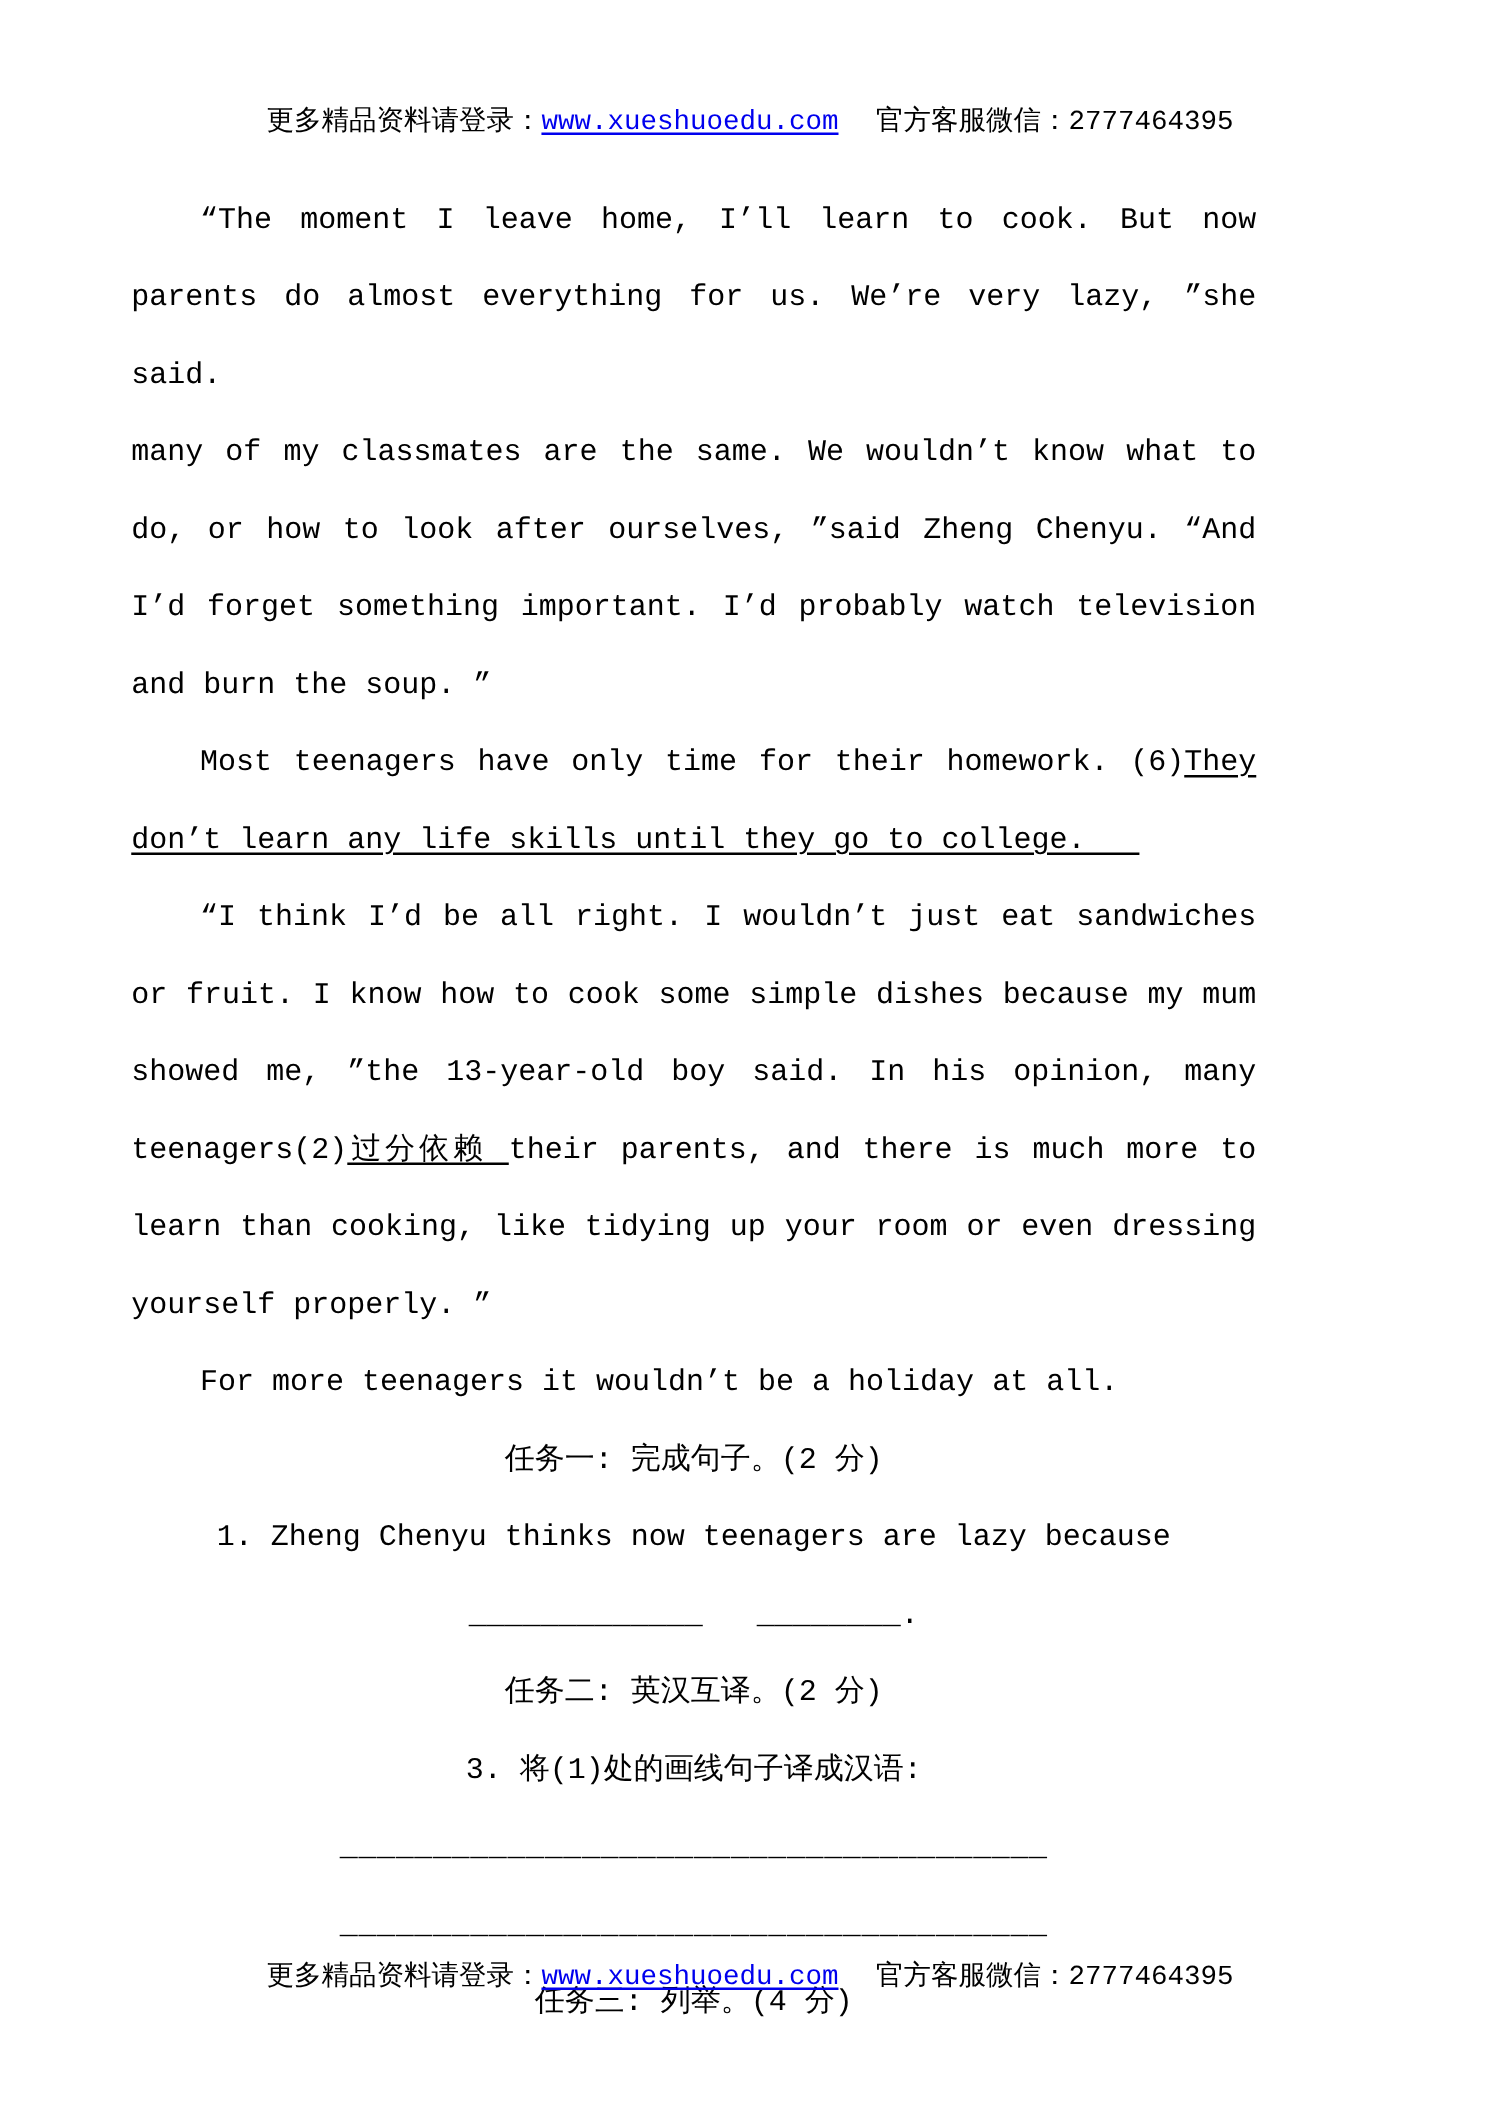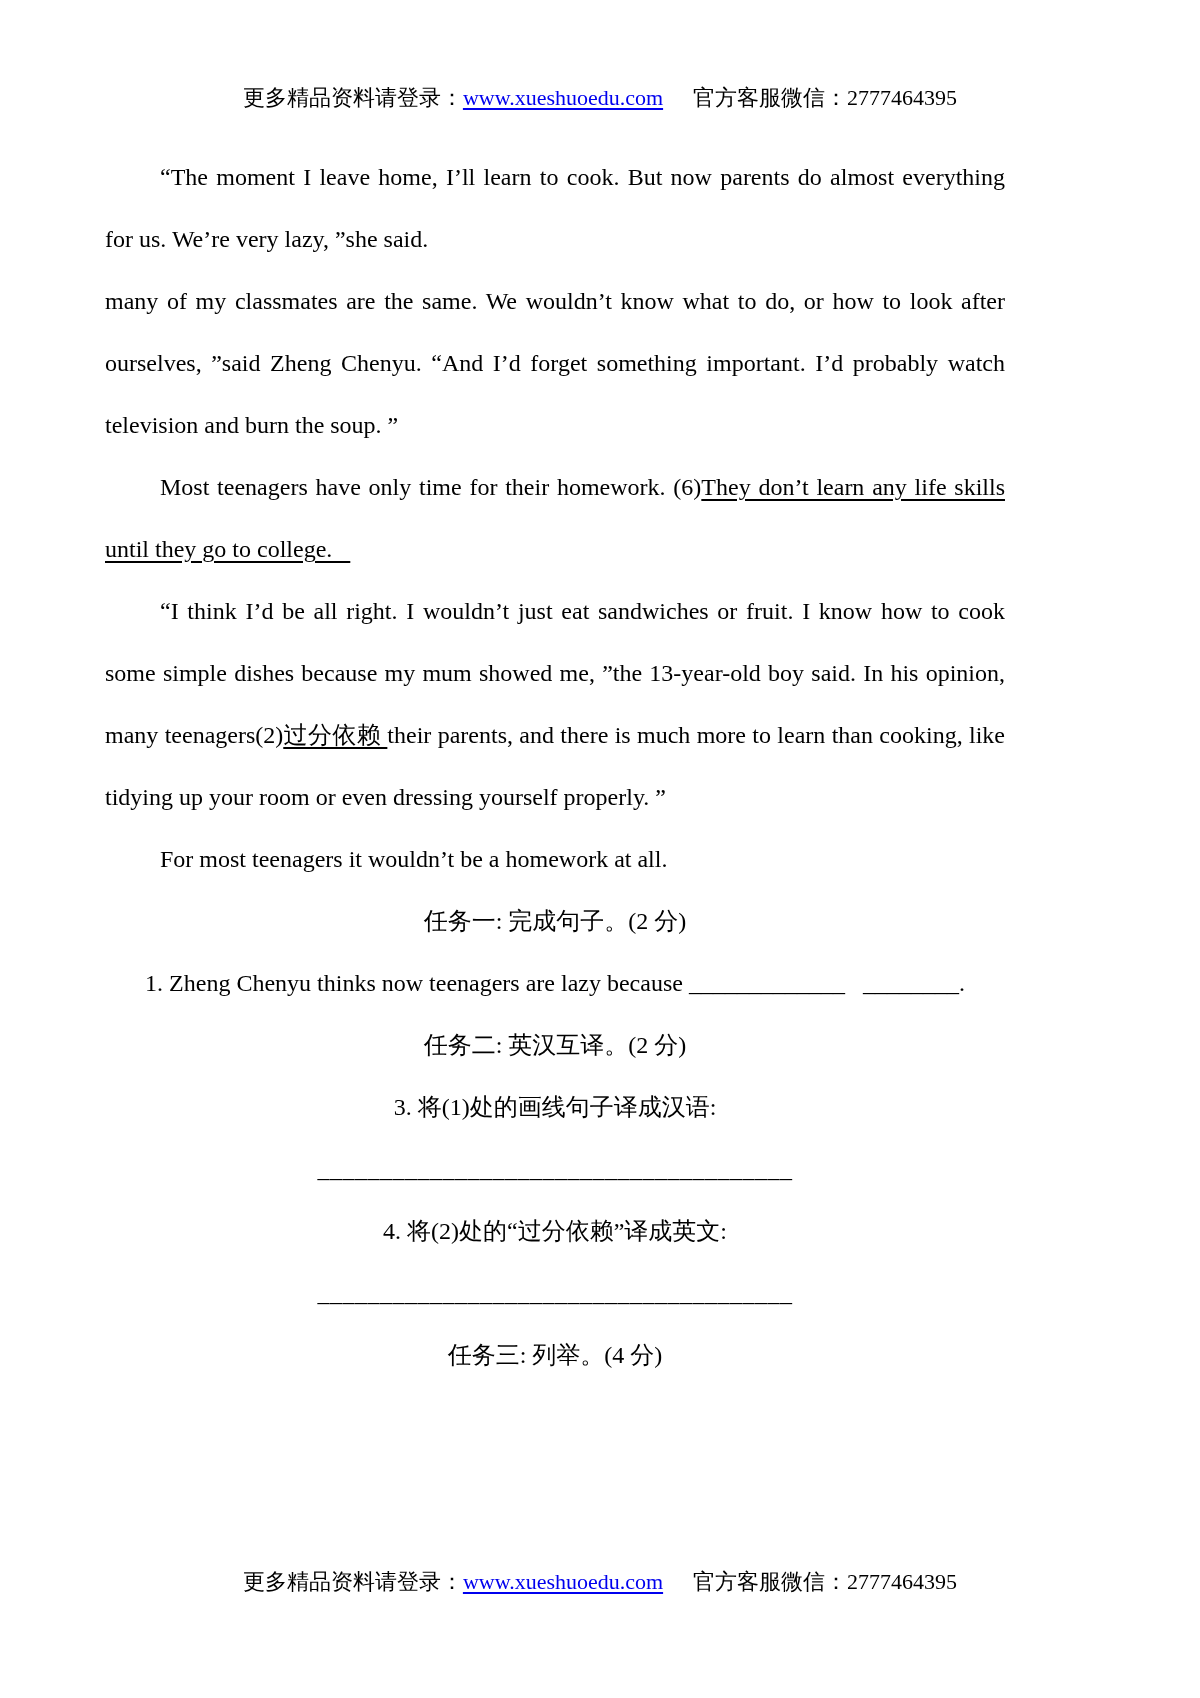--- a/index.html
+++ b/index.html
@@ -2,21 +2,21 @@
 <html><head>
 <meta charset="utf-8">
 <style>
   html, body { margin: 0; padding: 0; background: #ffffff; }
   .page {
     position: relative;
     width: 1200px;
     height: 1668px;
     background: #ffffff;
     color: #000000;
-    font-family: Liberation Serif, serif;
+    font-family: Liberation Mono, monospace;
     overflow: hidden;
   }
   .pageline {
     position: absolute;
     left: 0;
     width: 100%;
     text-align: center;
     font-size: 22px;
     line-height: 28px;
     white-space: nowrap;
@@ -52,28 +52,27 @@
 
   <div class="pageline header">
     <span>更多精品资料请登录：</span><span class="link">www.xueshuoedu.com</span><span class="contact">官方客服微信：2777464395</span>
   </div>
 
   <div class="content">
     <p class="article">“The moment I leave home, I’ll learn to cook. But now parents do almost everything for us. We’re very lazy, ”she said.</p>
     <p class="article noindent">many of my classmates are the same. We wouldn’t know what to do, or how to look after ourselves, ”said Zheng Chenyu. “And I’d forget something important. I’d probably watch television and burn the soup. ”</p>
     <p class="article"><span>Most teenagers have only time for their homework. (6)</span><span class="u">They don’t learn any life skills until they go to college. &nbsp;&nbsp;</span></p>
     <p class="article"><span>“I think I’d be all right. I wouldn’t just eat sandwiches or fruit. I know how to cook some simple dishes because my mum showed me, ”the 13-year-old boy said. In his opinion, many teenagers(2)</span><span class="u">过分依赖&nbsp;</span><span>their parents, and there is much more to learn than cooking, like tidying up your room or even dressing yourself properly. ”</span></p>
-    <p class="article">For most teenagers it wouldn’t be a homework at all.</p>
+    <p class="article">For more teenagers it wouldn’t be a holiday at all.</p>
 
     <p class="taskline">任务一: 完成句子。(2 分)</p>
     <p class="taskline">1. Zheng Chenyu thinks now teenagers are lazy because _____________&nbsp;&nbsp; ________.</p>
     <p class="taskline">任务二: 英汉互译。(2 分)</p>
     <p class="taskline">3. 将(1)处的画线句子译成汉语:</p>
     <p class="taskline blankline">______________________________________</p>
-    <p class="taskline">4. 将(2)处的“过分依赖”译成英文:</p>
     <p class="taskline blankline">______________________________________</p>
     <p class="taskline">任务三: 列举。(4 分)</p>
   </div>
 
   <div class="pageline footer">
     <span>更多精品资料请登录：</span><span class="link">www.xueshuoedu.com</span><span class="contact">官方客服微信：2777464395</span>
   </div>
 
 </div>
 

